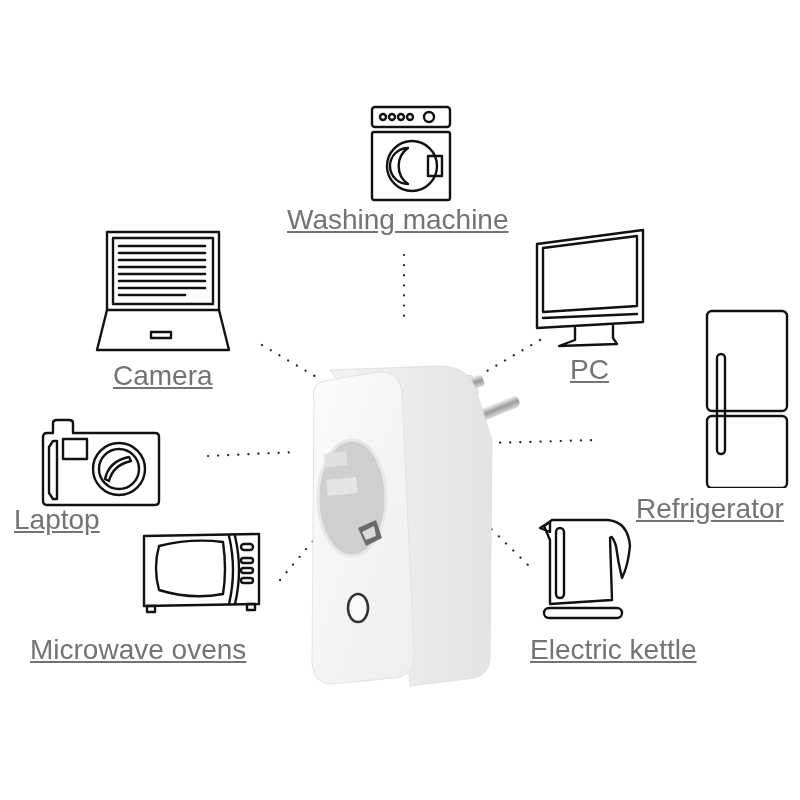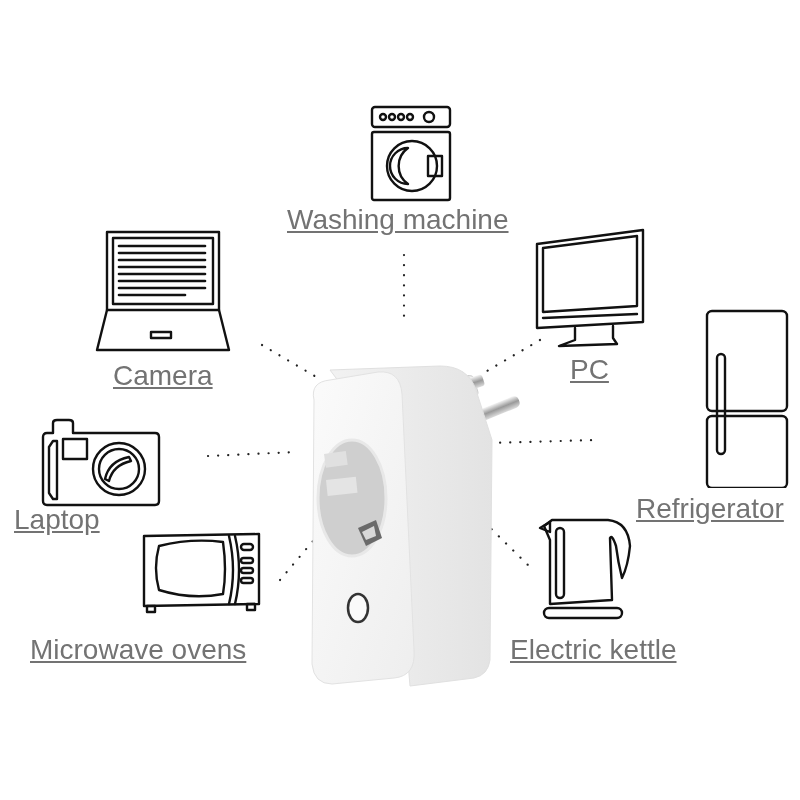--- a/index.html
+++ b/index.html
@@ -110,21 +110,21 @@
 <div class="label" style="left:30px;top:636px;">Microwave ovens</div>
 
 <div class="icon" style="left:538px;top:518px;">
   <svg class="stroke" width="100" height="110" viewBox="0 0 100 110">
     <path d="M6 8 L14 2 L70 2 Q90 4 92 28 Q90 48 84 60 Q80 44 78 28 Q74 16 72 20 L74 82 L12 86 L12 22 Z"></path>
     <path d="M2 10 L12 4 L12 14 Z"></path>
     <rect x="18" y="10" width="8" height="70" rx="4"></rect>
     <rect x="6" y="90" width="78" height="10" rx="5"></rect>
   </svg>
 </div>
-<div class="label" style="left:510px;top:636px;">Electric kettle</div>
+<div class="label" style="left:530px;top:636px;">Electric kettle</div>
 
 <div class="plug">
   <svg width="230" height="330" viewBox="0 0 230 330">
     <defs>
       <linearGradient id="faceGrad" x1="0" y1="0" x2="1" y2="1">
         <stop offset="0" stop-color="#fbfbfb"></stop>
           <stop offset="1" stop-color="#eeeeee"></stop>
       </linearGradient>
       <linearGradient id="sideGrad" x1="0" y1="0" x2="1" y2="0">
         <stop offset="0" stop-color="#f2f2f2"></stop>

